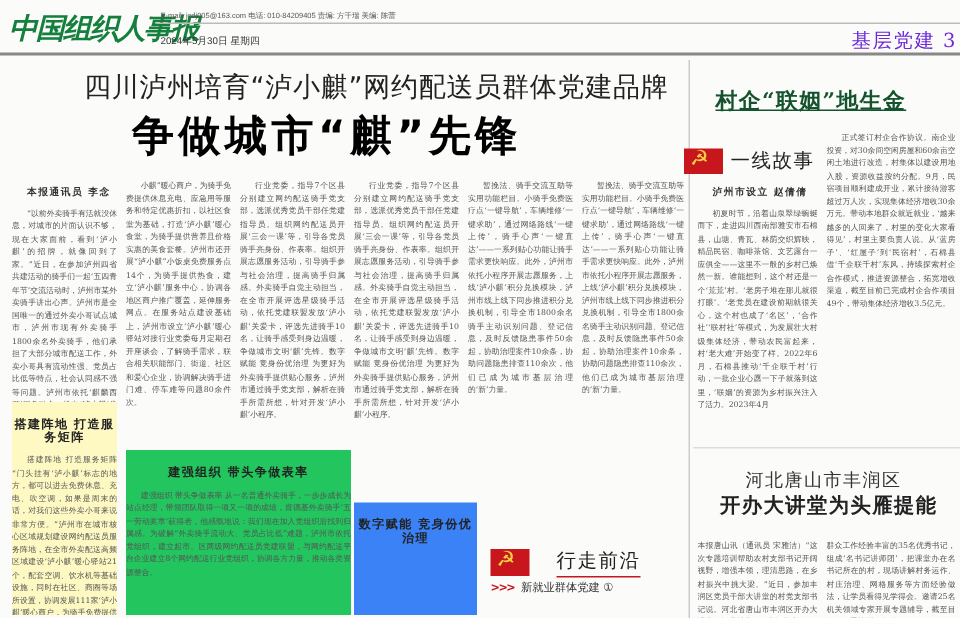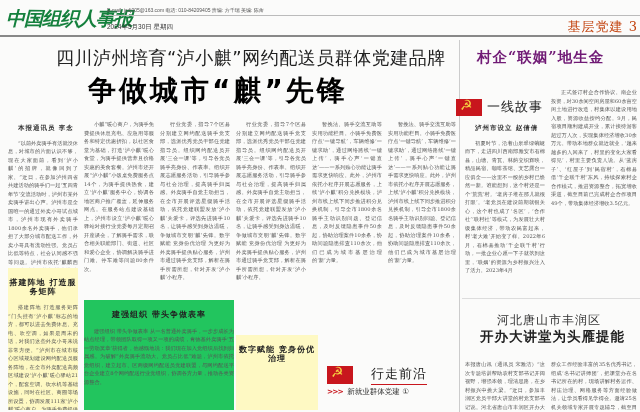--- a/index.html
+++ b/index.html
@@ -4,32 +4,32 @@
 <style>
   * { margin:0; padding:0; box-sizing:border-box; }
   html, body { width:640px; height:412px; overflow:hidden; background:#fbfbfa; }
   body { position:relative; font-family:"DejaVu Serif", serif; color:#333; }
 
   .masthead { position:absolute; left:0; top:0; width:640px; height:36px; }
   .logo { position:absolute; left:6px; top:6px; font-family:Liberation Sans, sans-serif; font-size:19px; font-weight:bold; color:#15803d; letter-spacing:-1px; font-style:italic; }
   .contact { position:absolute; left:107px; top:7px; font-family:"Liberation Sans", sans-serif; font-size:5px; color:#555; white-space:nowrap; }
   .contact-rule { position:absolute; left:105px; top:15px; width:535px; height:1px; background:#bbb; }
   .dateline { position:absolute; left:107px; top:23px; font-family:"Liberation Sans", sans-serif; font-size:6.5px; color:#333; }
-  .section-name { position:absolute; right:2px; top:18px; font-size:13px; color:#c2410c; letter-spacing:1px; white-space:nowrap; }
+  .section-name { position:absolute; right:2px; top:18px; font-size:13px; color:#6d28d9; letter-spacing:1px; white-space:nowrap; }
   .top-rule { position:absolute; left:0; top:35px; width:640px; height:2px; background:#888; }
 
   .kicker { position:absolute; left:56px; top:46px; font-family:"DejaVu Sans", sans-serif; font-size:18px; color:#222; letter-spacing:0.5px; }
   .main-title { position:absolute; left:88px; top:72px; font-family:"DejaVu Sans", sans-serif; font-size:28px; font-weight:bold; color:#000000; letter-spacing:3px; }
 
   .col { position:absolute; font-size:5.2px; line-height:8.5px; color:#555; text-align:justify; overflow:hidden; }
   .byline { font-size:6.5px; color:#333; margin:4px 0 6px 10px; font-weight:bold; letter-spacing:1px; }
   .subhead { font-size:8px; font-weight:bold; color:#222; text-align:center; margin:10px 0 8px 0; letter-spacing:1px; }
   .para { text-indent:10px; }
 
-  .right-title { position:absolute; left:477px; top:48px; font-size:14.5px; font-weight:bold; color:#701a75; letter-spacing:1px; }
+  .right-title { position:absolute; left:477px; top:58px; font-size:14.5px; font-weight:bold; color:#14532d; letter-spacing:1px;text-decoration:underline; }
   .emblem { display:inline-block; background:#c8161d; position:relative; }
   .emblem::after { content:"☭"; position:absolute; color:#f5d142; font-size:14px; left:4px; top:-2px; }
   .story-tag { position:absolute; left:456px; top:98px; display:flex; align-items:center; }
   .story-tag .emblem { width:26px; height:17px; }
   .story-tag .tag-text { font-family:"DejaVu Sans", sans-serif; font-size:13px; color:#222; margin-left:5px; letter-spacing:1px;text-align:center; }
 
   .col-rule { position:absolute; width:1px; background:#ccc; }
 
   .front-tag { position:absolute; left:327px; top:365px; }
   .front-tag .row1 { display:flex; align-items:center; }
@@ -71,21 +71,21 @@
 <div class="col" style="left:84px; top:300px; width:150px; height:110px; background:#22c55e;">
   <div class="subhead">建强组织  带头争做表率</div>
   <div class="para">建强组织  带头争做表率 从一名普通外卖骑手，一步步成长为站点经理，带领团队取得一项又一项的成绩，肯德基外卖骑手‘五一劳动奖章’获得者，他感慨地说：我们现在加入党组织后找到归属感。为破解“外卖骑手流动大、党员占比低”难题，泸州市依托党组织，建立起市、区两级网约配送员党建联盟，与网约配送平台企业建立8个网约配送行业党组织，协调各方力量，推动各类资源整合。</div>
 </div>
 <div class="col" style="left:160px; top:120px; width:70px; height:180px;">
   <div class="para">行业党委，指导7个区县分别建立网约配送骑手党支部，选派优秀党员干部任党建指导员。组织网约配送员开展‘三会一课’等，引导各党员骑手亮身份、作表率。组织开展志愿服务活动，引导骑手参与社会治理，提高骑手归属感。外卖骑手自觉主动担当，在全市开展评选星级骑手活动，依托党建联盟发放‘泸小麒’关爱卡，评选先进骑手10名，让骑手感受到身边温暖，争做城市文明‘麒’先锋。数字赋能  竞身份优治理 为更好为外卖骑手提供贴心服务，泸州市通过骑手党支部，解析在骑手所需所想，针对开发‘泸小麒’小程序。</div>
 </div>
 <div class="col" style="left:236px; top:120px; width:70px; height:290px;">
   <div class="para">行业党委，指导7个区县分别建立网约配送骑手党支部，选派优秀党员干部任党建指导员。组织网约配送员开展‘三会一课’等，引导各党员骑手亮身份、作表率。组织开展志愿服务活动，引导骑手参与社会治理，提高骑手归属感。外卖骑手自觉主动担当，在全市开展评选星级骑手活动，依托党建联盟发放‘泸小麒’关爱卡，评选先进骑手10名，让骑手感受到身边温暖，争做城市文明‘麒’先锋。数字赋能  竞身份优治理 为更好为外卖骑手提供贴心服务，泸州市通过骑手党支部，解析在骑手所需所想，针对开发‘泸小麒’小程序。</div>
 </div>
-<div class="col" style="left:236px; top:335px; width:82px; height:75px; background:#fef9c3;">
+<div class="col" style="left:236px; top:335px; width:82px; height:75px; background:#3b82f6;">
   <div class="subhead">数字赋能  竞身份优治理</div>
 </div>
 <div class="col" style="left:312px; top:120px; width:70px; height:240px;">
   <div class="para">暂挽法、骑手交流互助等实用功能栏目。小骑手免费医疗点‘一键导航’，车辆维修‘一键求助’，通过网络路线‘一键上传’，骑手心声‘一键直达’——一系列贴心功能让骑手需求更快响应。此外，泸州市依托小程序开展志愿服务，上线‘泸小麒’积分兑换模块，泸州市线上线下同步推进积分兑换机制，引导全市1800余名骑手主动识别问题、登记信息，及时反馈隐患事件50余起，协助治理案件10余条，协助问题隐患排查110余次，他们已成为城市基层治理的‘新’力量。</div>
 </div>
 <div class="col" style="left:388px; top:120px; width:68px; height:170px;">
   <div class="para">暂挽法、骑手交流互助等实用功能栏目。小骑手免费医疗点‘一键导航’，车辆维修‘一键求助’，通过网络路线‘一键上传’，骑手心声‘一键直达’——一系列贴心功能让骑手需求更快响应。此外，泸州市依托小程序开展志愿服务，上线‘泸小麒’积分兑换模块，泸州市线上线下同步推进积分兑换机制，引导全市1800余名骑手主动识别问题、登记信息，及时反馈隐患事件50余起，协助治理案件10余条，协助问题隐患排查110余次，他们已成为城市基层治理的‘新’力量。</div>
 </div>
 
 <div class="front-tag">

